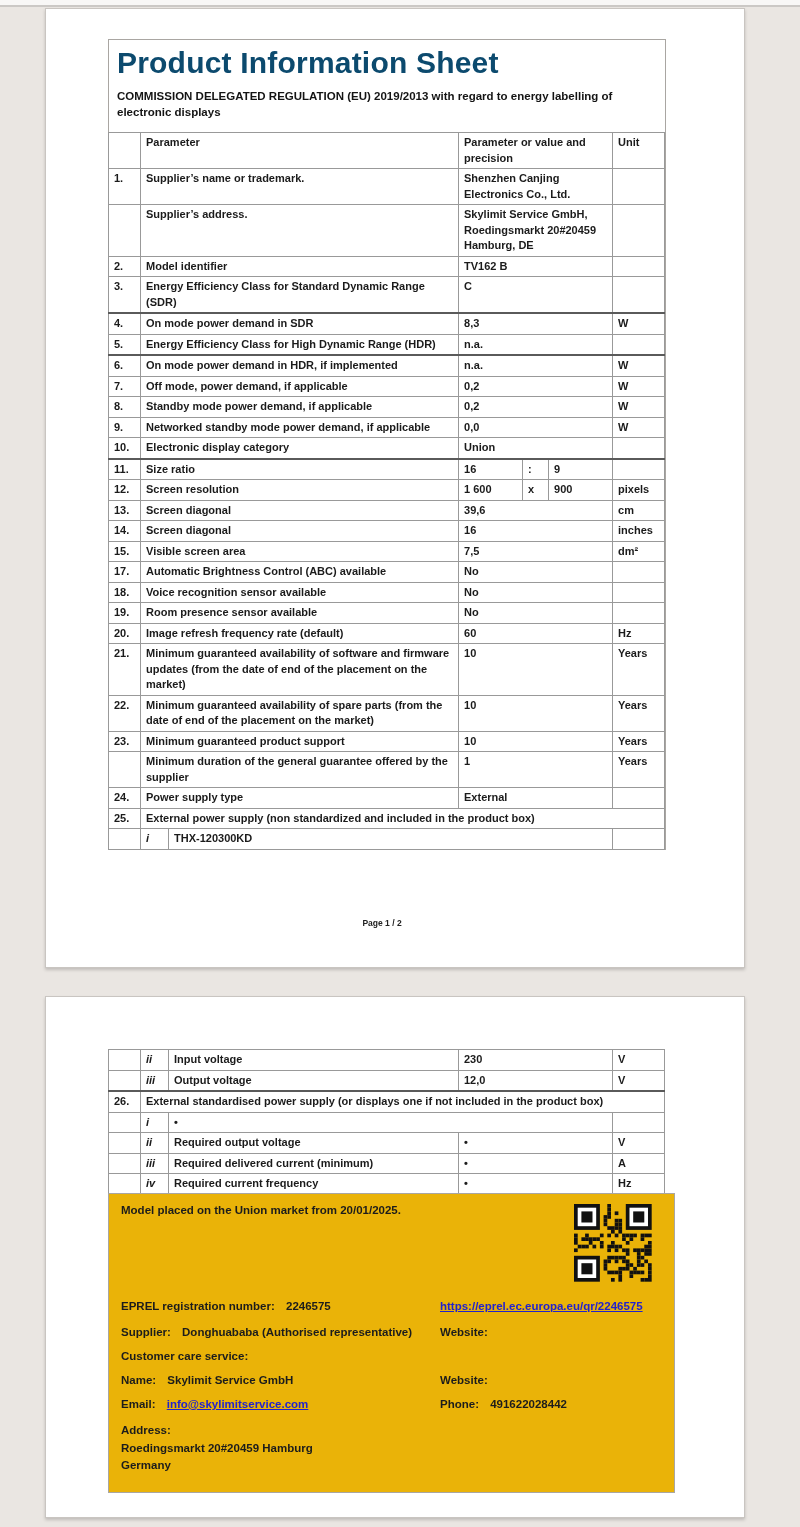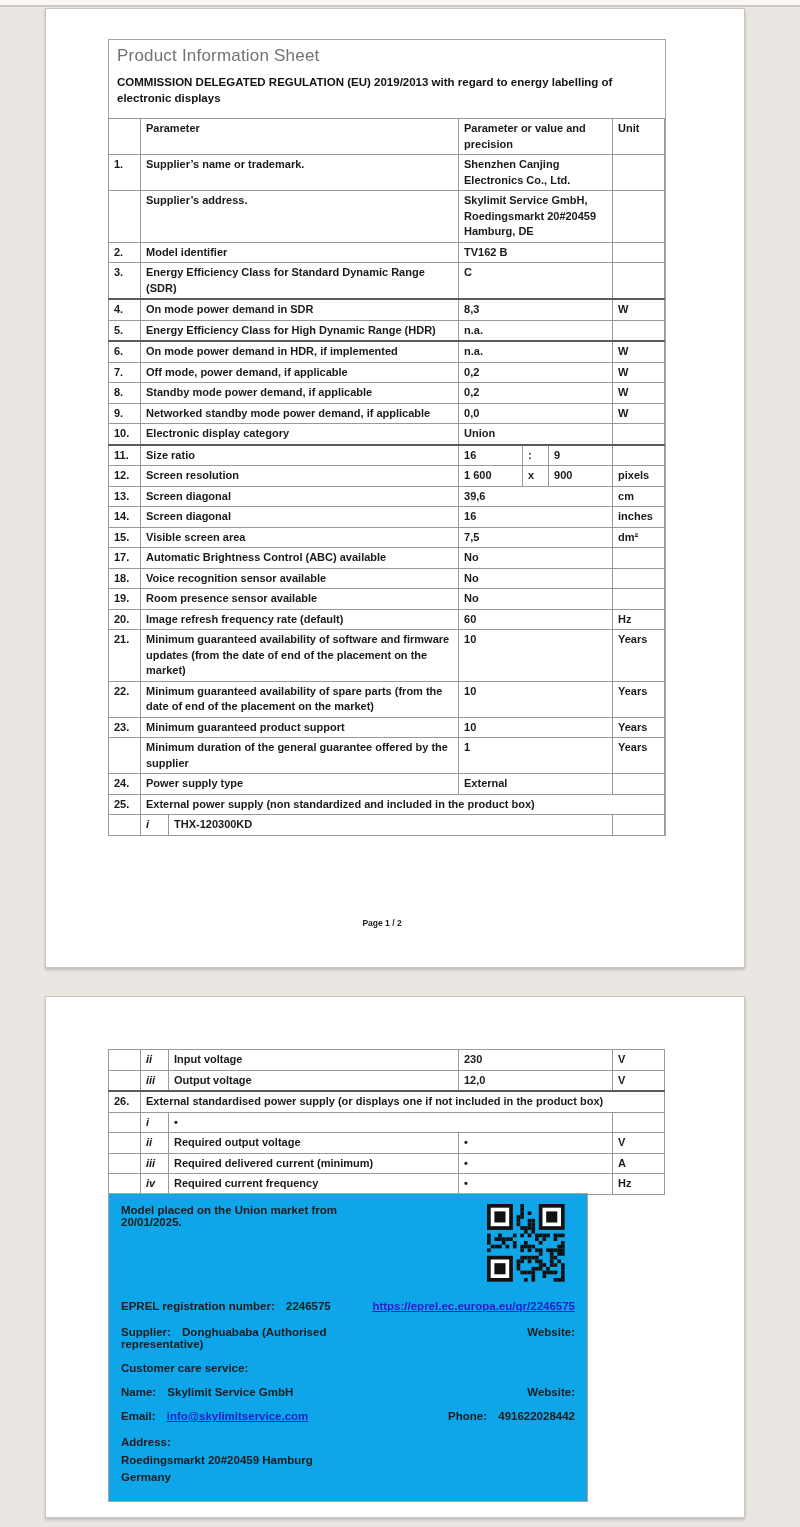--- a/index.html
+++ b/index.html
@@ -18,21 +18,21 @@
     border:1px solid #c9c5c1;box-shadow:0 2px 3px rgba(0,0,0,.18);
   }
   .page-1{top:8px;height:958px;}
   .page-2{top:996px;height:520px;}
   .content-box{
     position:absolute;left:62px;top:30px;width:556px;
     border:1px solid #a9a6a2;background:#fff;
   }
   .doc-title{
     margin:6px 8px 8px 8px;
-    font-size:17px;font-weight:normal;color:#737373;letter-spacing:.2px;
+    font-size:30px;font-weight:bold;color:#0c4a6e;letter-spacing:.2px;
   }
   .doc-subtitle{
     margin:0 8px 12px 8px;max-width:520px;
     font-size:11.5px;font-weight:bold;line-height:1.4;color:#141414;
   }
   table.param-table{
     border-collapse:collapse;table-layout:fixed;width:556px;
     margin:0 -1px -1px -1px;
   }
   table.param-table td,table.param-table th{
@@ -47,28 +47,28 @@
   td.val-r{text-align:right;}
   td.val-l{text-align:left;}
   td.c-sub{text-align:center;}
   td.c-unit{text-align:left;}
   .page-num{
     width:548px;margin-top:14px;text-align:center;
     font-size:8.5px;font-weight:bold;color:#222;
   }
   .p2-table-wrap{position:absolute;left:62px;top:52px;}
   .contact-box{
-    position:absolute;left:62px;top:196px;width:480px;min-height:300px;
-    border:1px solid #a9a6a2;background:#0ea5e9;
+    position:absolute;left:62px;top:196px;width:567px;min-height:300px;
+    border:1px solid #a9a6a2;background:#eab308;
     font-size:11.5px;font-weight:bold;box-sizing:border-box;
     padding:10px 12px 14px 12px;
   }
   .c-row{display:flex;align-items:flex-start;}
   .c-left{flex:1;}
-  .c-right{width:222px;text-align:right;}
+  .c-right{width:222px;}
   .qr-wrap{display:flex;justify-content:flex-end;padding-right:10px;}
   .mt16{margin-top:16px;} .mt14{margin-top:14px;} .mt12{margin-top:12px;}
   .lbl{margin-right:8px;}
   a.doc-link{color:#2222cc;text-decoration:underline;font-weight:bold;cursor:pointer;word-break:break-all;}
   .addr-line{line-height:1.55;}
 </style>
 </head>
 <body>
 
 <div class="top-chrome"></div>

